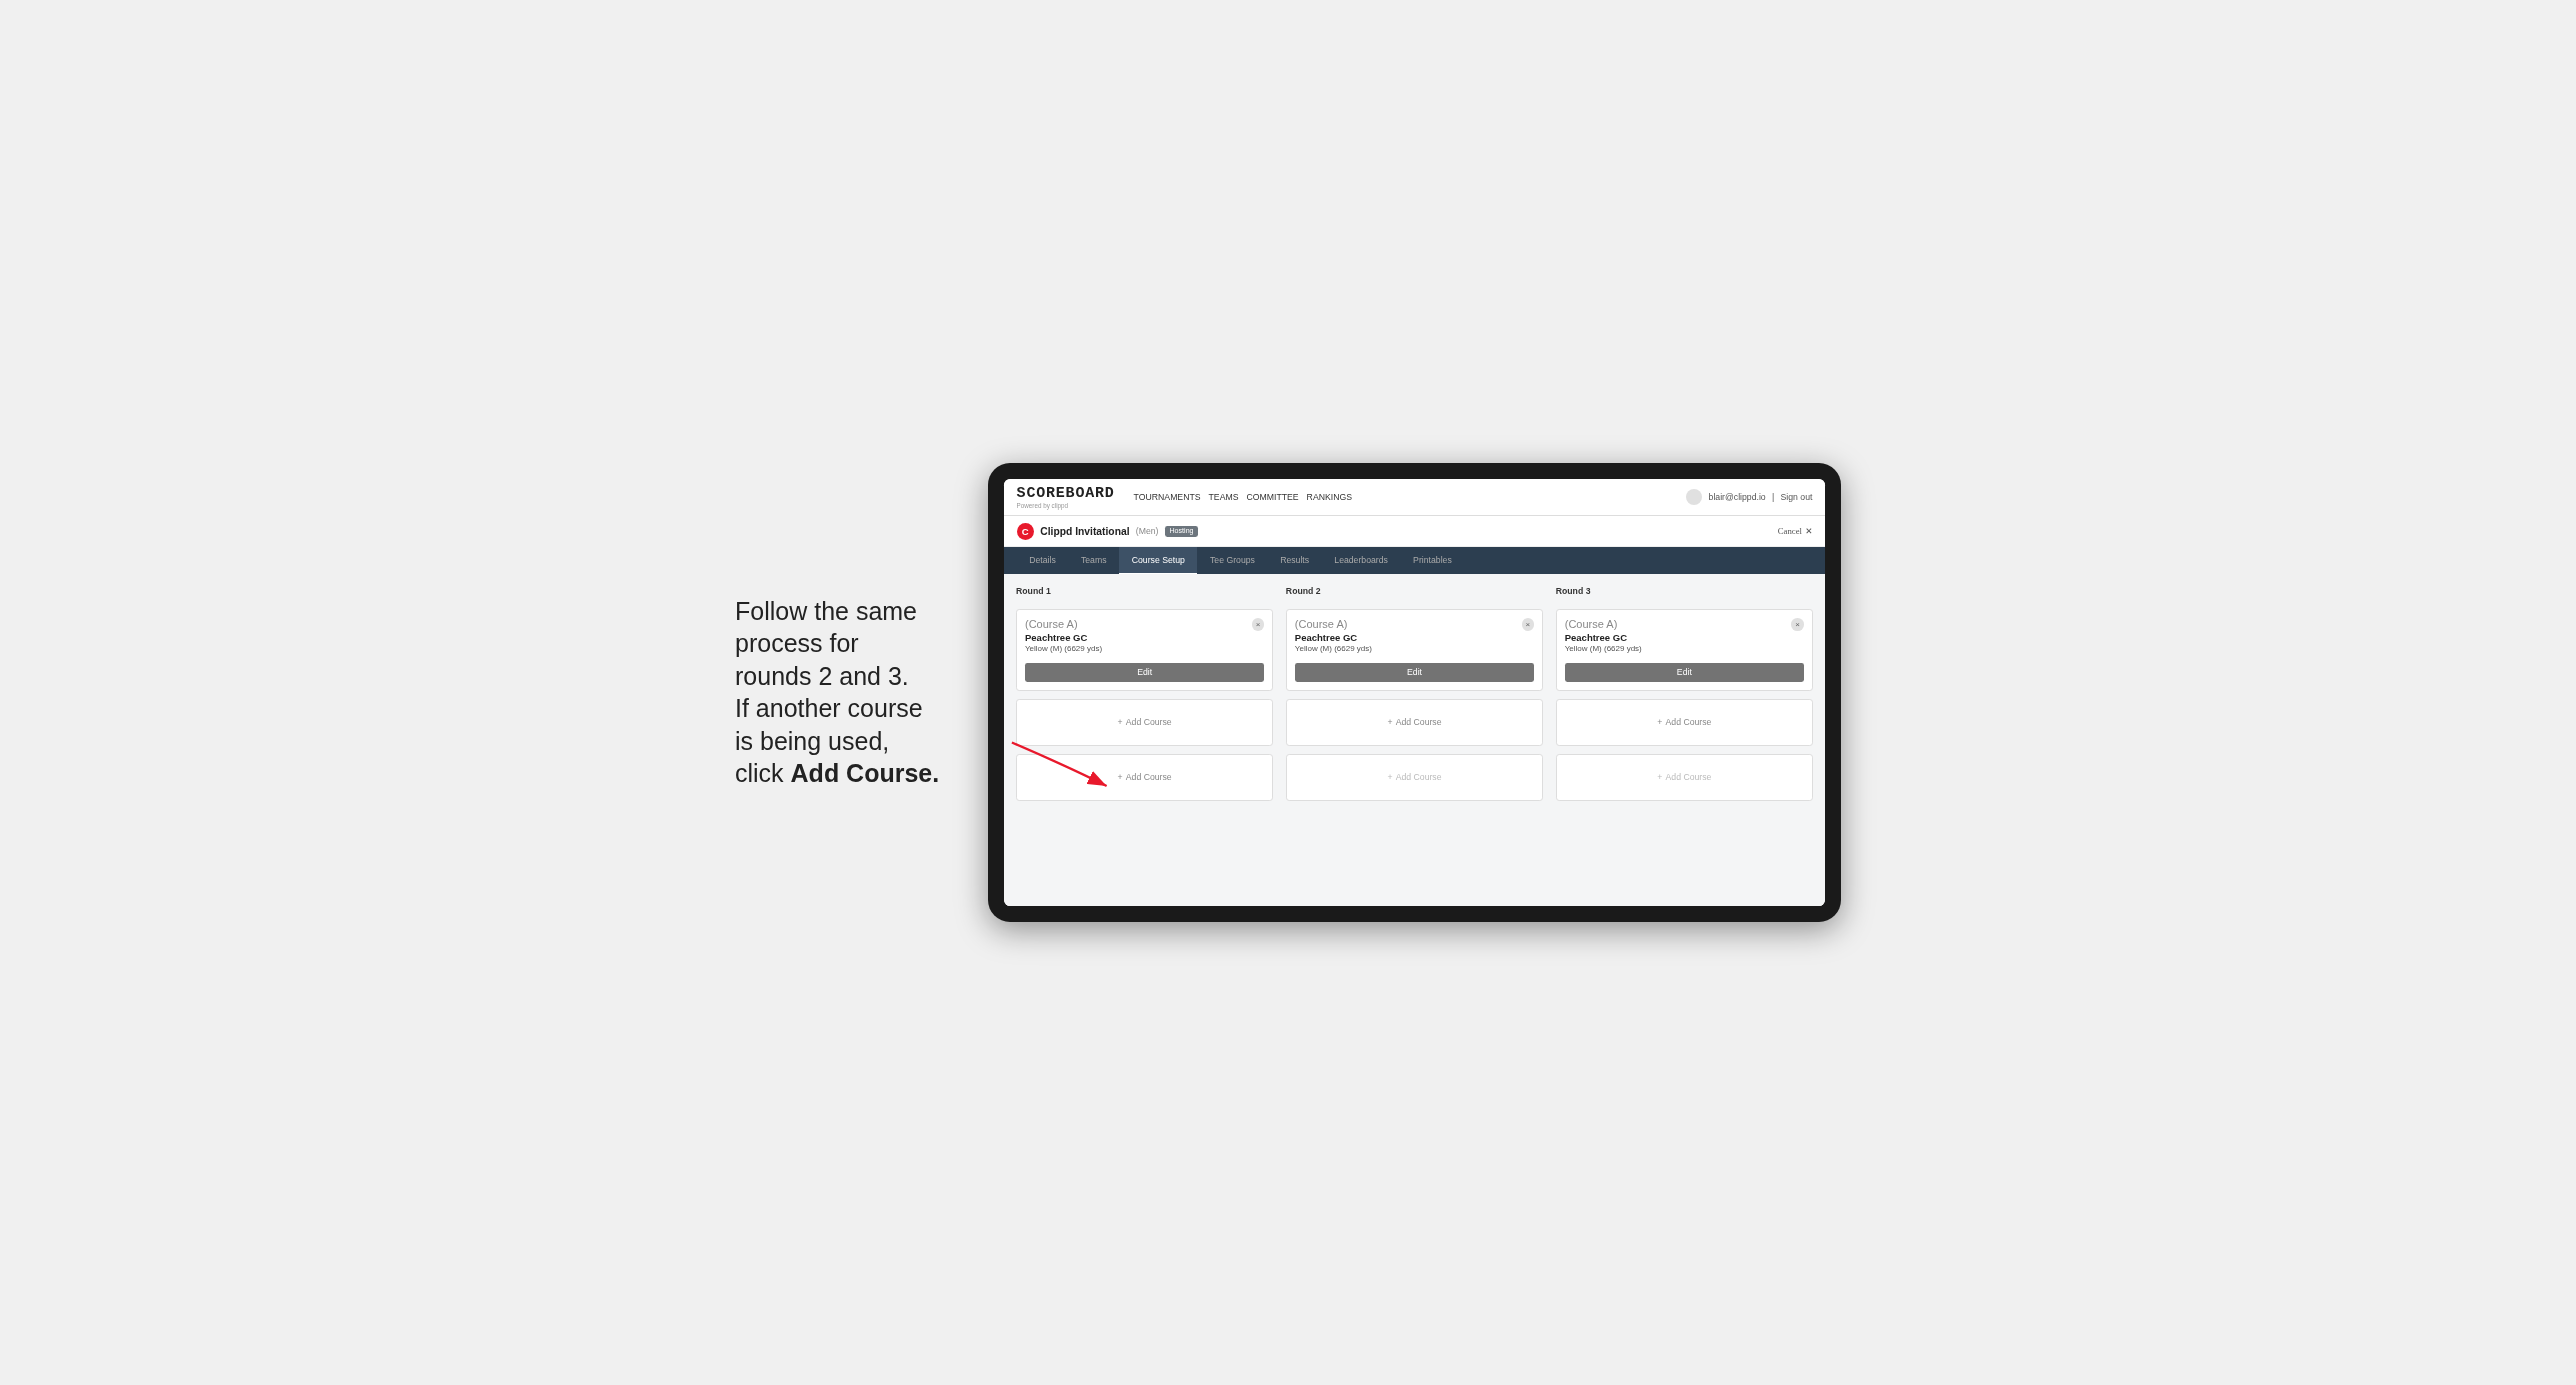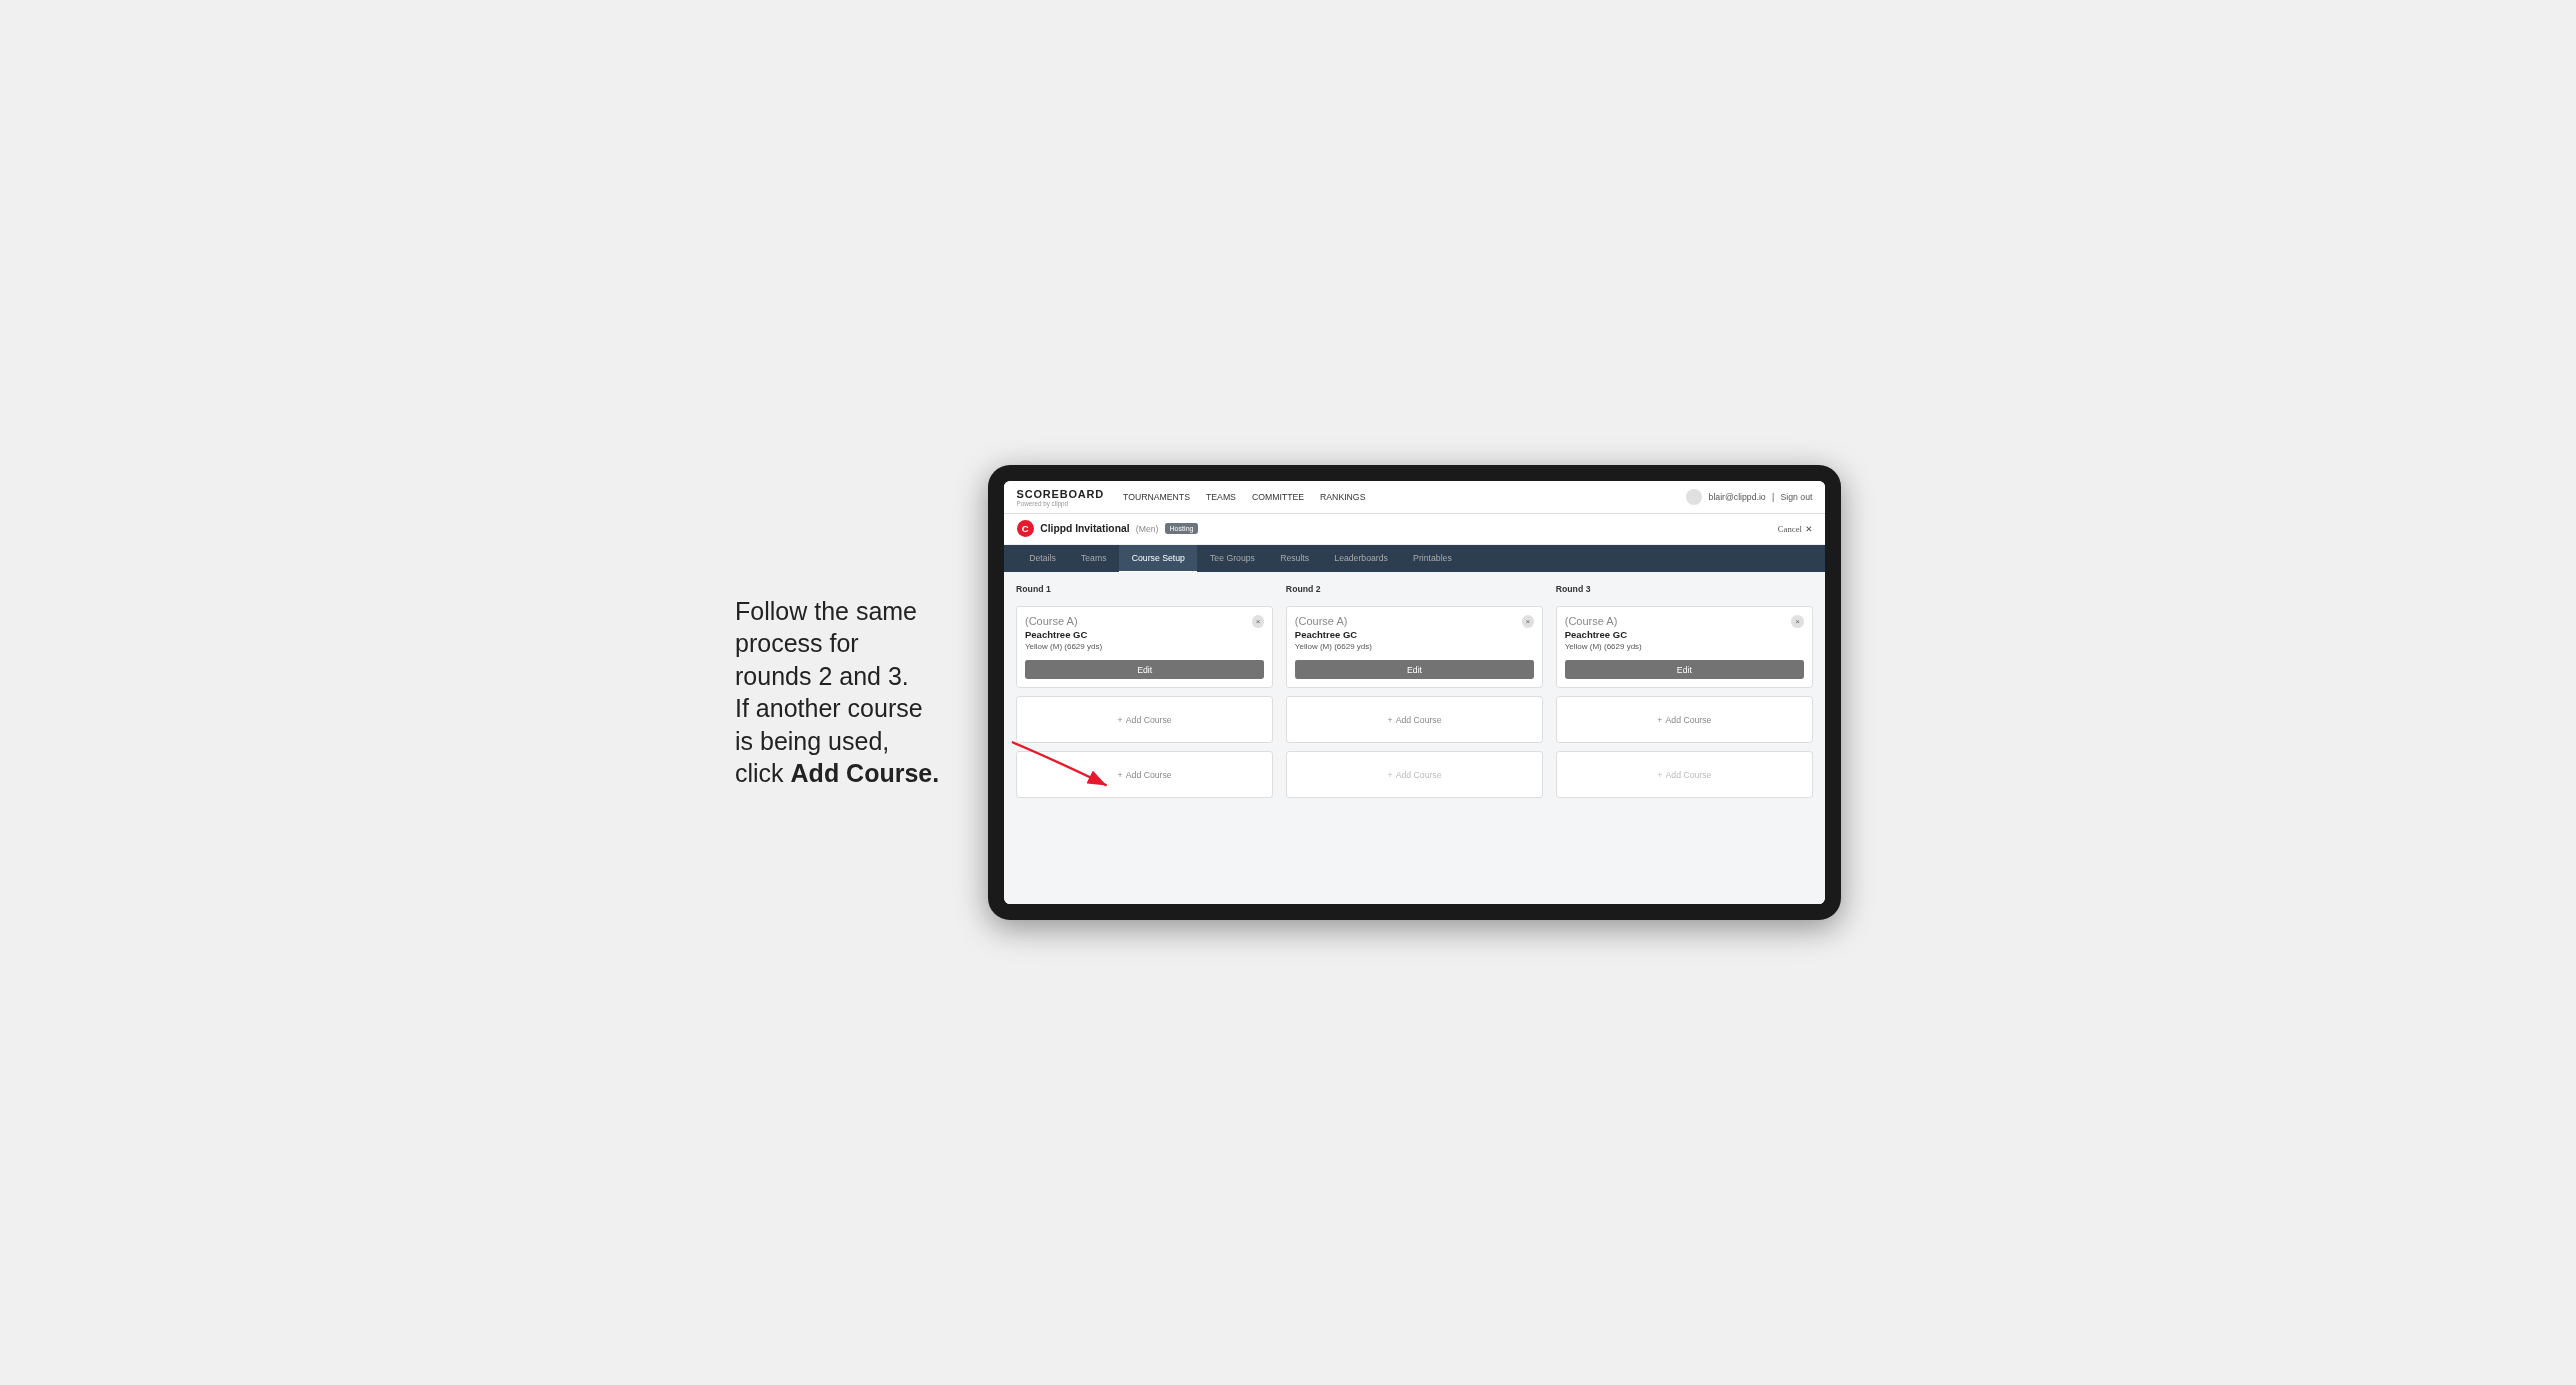--- a/index.html
+++ b/index.html
@@ -57,34 +57,35 @@
       align-items: center;
       gap: 19px;
     }
 
     .scoreboard-logo {
       display: flex;
       flex-direction: column;
     }
 
     .logo-title {
-      font-size: 11px;
+      font-size: 15px;
       font-weight: 900;
       letter-spacing: 0.8px;
       color: #222;
+      font-family: Liberation Mono, monospace;
     }
 
     .logo-sub {
       font-size: 6.3px;
       color: #999;
     }
 
     .nav-links {
       display: flex;
-      gap: 16px;
+      gap: 8px;
       flex: 1;
     }
 
     .nav-link {
       font-size: 8.7px;
       color: #333;
       text-decoration: none;
       cursor: pointer;
       padding: 3.2px 0;
     }

